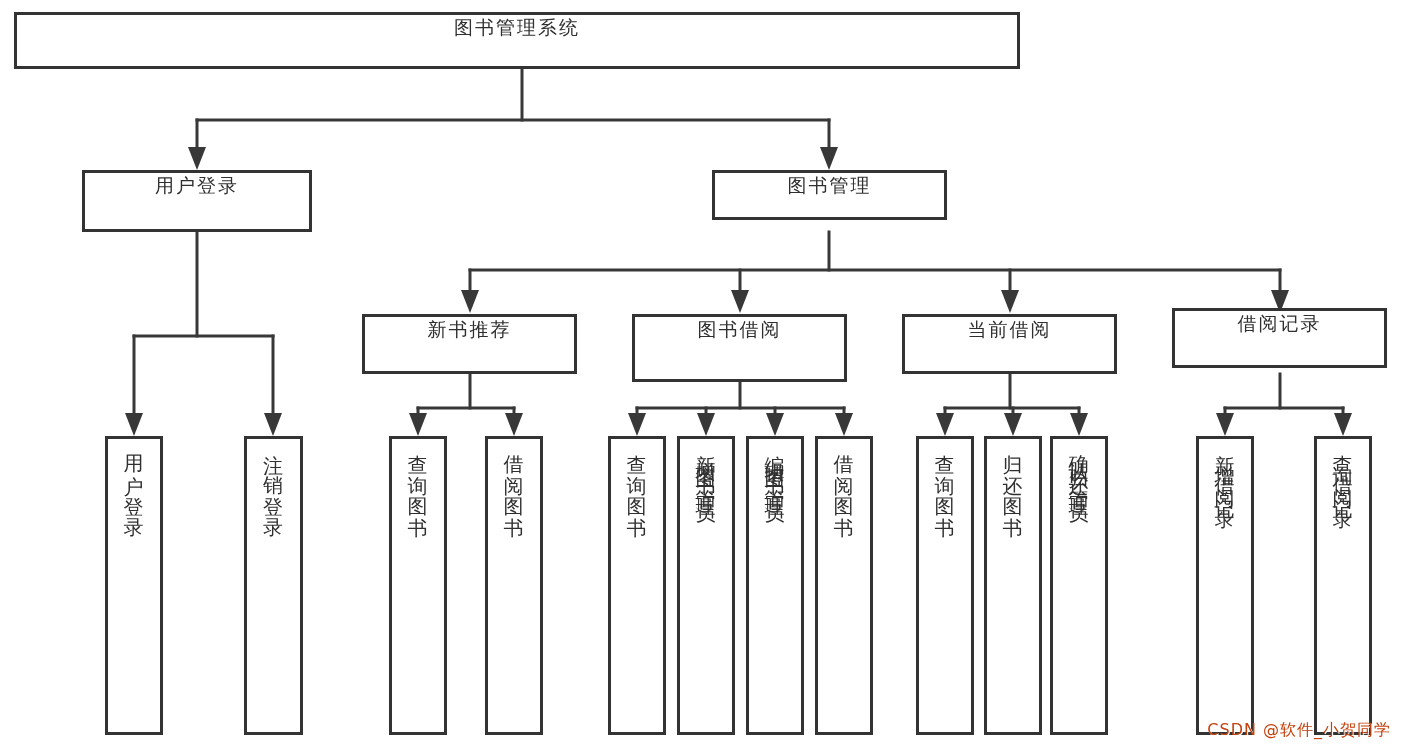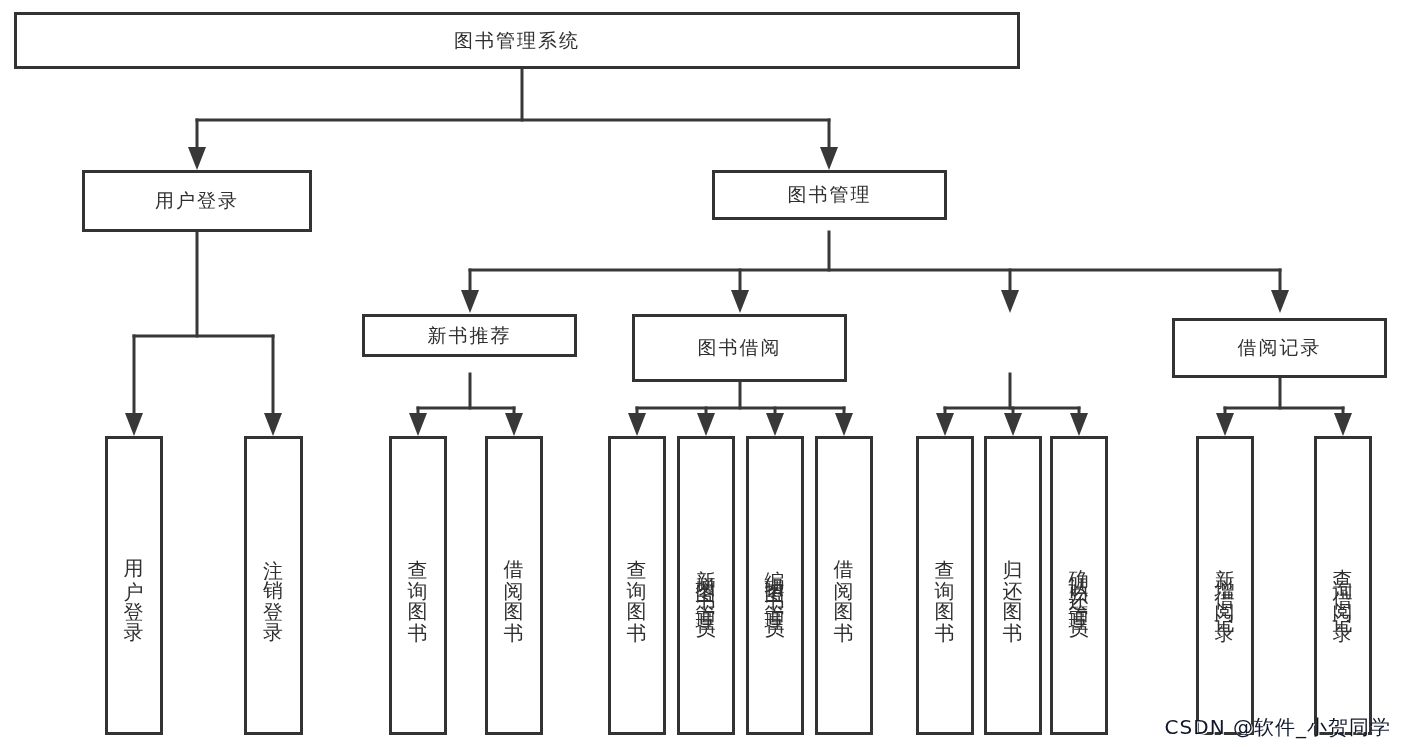--- a/index.html
+++ b/index.html
@@ -6,32 +6,32 @@
   #stage {
     position:relative; width:1405px; height:747px;
     background:#ffffff; overflow:hidden;
     font-family:"DejaVu Sans","Liberation Sans",sans-serif;
     color:#2f2f2f;
   }
   #wires { position:absolute; left:0; top:0; z-index:1; }
   .node {
     position:absolute; box-sizing:border-box;
     border:3px solid #333333; background:#ffffff;
-    display:flex; align-items:center; justify-content:center;
+    display:flex; align-items:flex-start; justify-content:center;
     z-index:2;
   }
   .node .hlabel { font-size:19px; letter-spacing:2px; white-space:nowrap; }
   .vbox { z-index:2; }
   .vbox .vtext {
     writing-mode:vertical-rl; text-orientation:mixed;
     font-size:20px; line-height:1; white-space:nowrap;
   }
   #watermark {
     position:absolute; right:14px; bottom:6px; z-index:5;
-    font-size:20px; color:#0f172a; letter-spacing:1px;
+    font-size:16px; color:#c2410c; letter-spacing:1px;
     text-shadow:1px 1px 0 #ffffff;
   }
 </style>
 </head>
 <body>
 
 <div id="stage">
 
   <svg id="wires" width="1405" height="747">
     <g stroke="#383838" stroke-width="3" stroke-linecap="square" fill="none">
@@ -103,27 +103,30 @@
     <span class="hlabel">图书管理系统</span>
   </div>
 
   <div class="node" style="left:82px; top:170px; width:230px; height:62px;">
     <span class="hlabel">用户登录</span>
   </div>
   <div class="node" style="left:712px; top:170px; width:235px; height:50px;">
     <span class="hlabel">图书管理</span>
   </div>
 
-  <div class="node" style="left:362px; top:314px; width:215px; height:43px;">
+  <div class="node" style="left:362px; top:314px; width:215px; height:60px;">
     <span class="hlabel">新书推荐</span>
   </div>
   <div class="node" style="left:632px; top:314px; width:215px; height:68px;">
     <span class="hlabel">图书借阅</span>
   </div>
-  <div class="node" style="left:1172px; top:318px; width:215px; height:60px;">
+  <div class="node" style="left:902px; top:314px; width:215px; height:60px;">
+    <span class="hlabel">当前借阅</span>
+  </div>
+  <div class="node" style="left:1172px; top:308px; width:215px; height:60px;">
     <span class="hlabel">借阅记录</span>
   </div>
 
   <div class="node vbox" style="left:105px; top:436px; width:58px; height:299px;">
     <span class="vtext" style="letter-spacing: 21px;">用户登录</span>
   </div>
   <div class="node vbox" style="left:244px; top:436px; width:59px; height:299px;">
     <span class="vtext" style="letter-spacing: 21px;">注销登录</span>
   </div>
 

